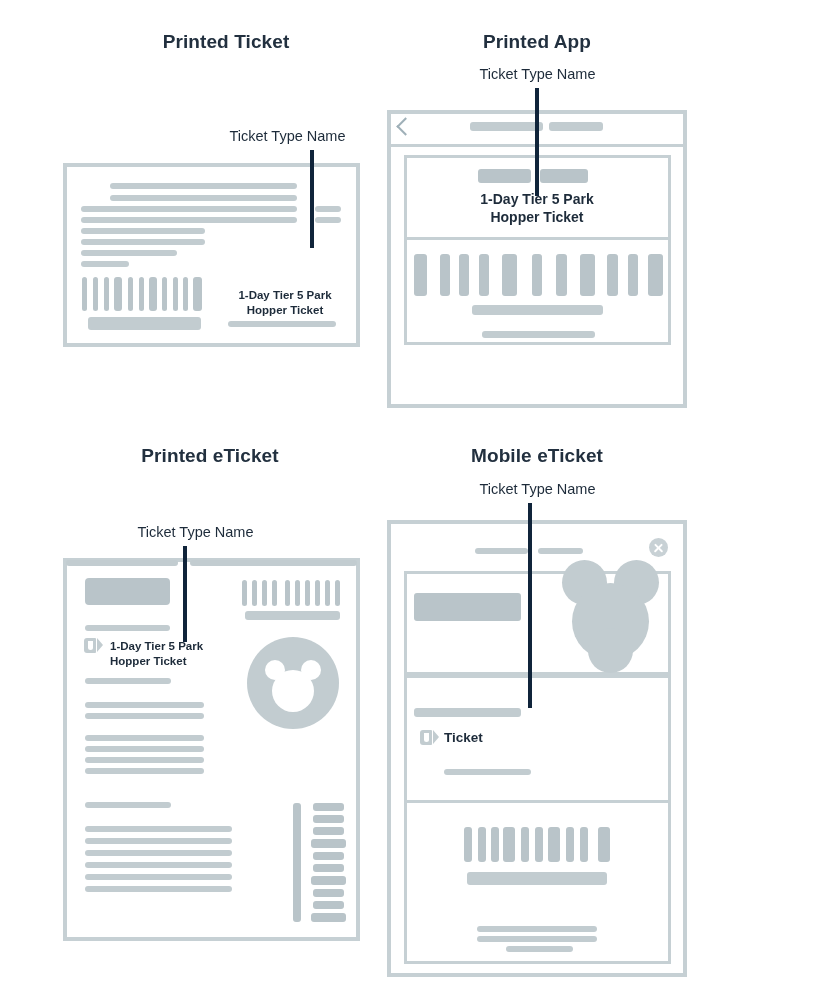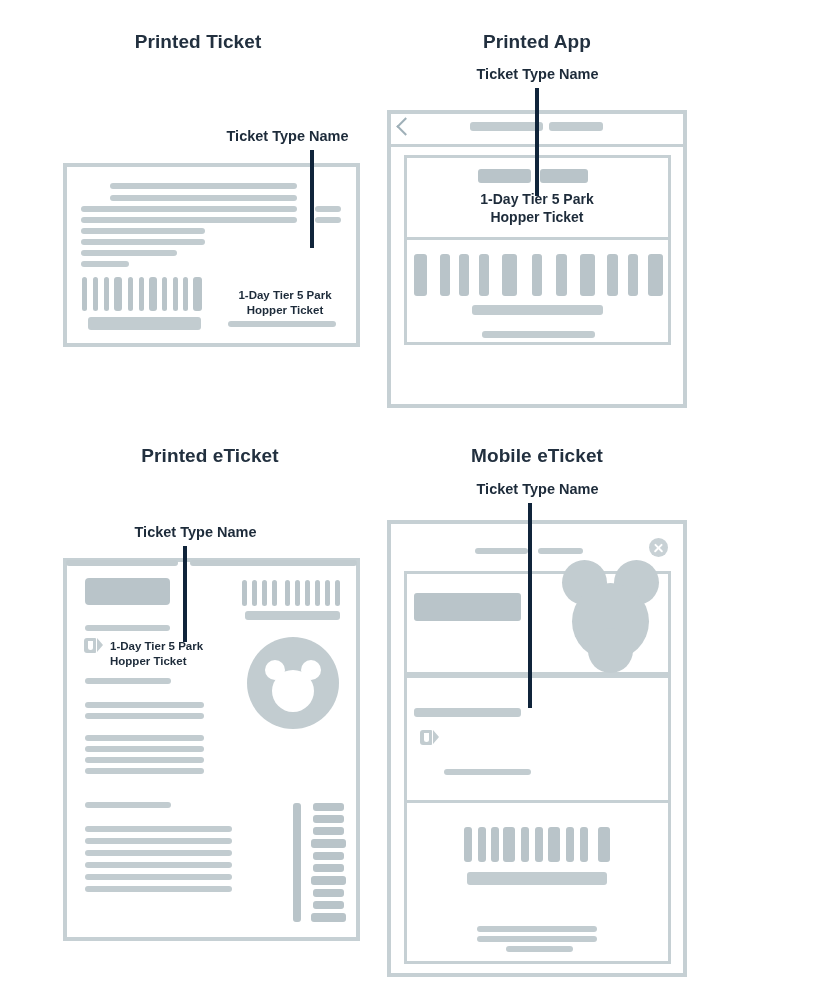--- a/index.html
+++ b/index.html
@@ -32,21 +32,21 @@
     font-size: 19px;
     font-weight: 700;
     letter-spacing: .1px;
     white-space: nowrap;
   }
   .callout-label {
     position: absolute;
     text-align: center;
     color: #1d2b3a;
     font-size: 14.5px;
-    font-weight: 700;
+    font-weight: 400;
     white-space: nowrap;
   }
   .callout-line {
     position: absolute;
     width: 4px;
     background: #10243a;
     z-index: 40;
   }
 
   
@@ -155,21 +155,21 @@
     transform: rotate(45deg);
   }
 </style>
 </head>
 <body>
 
 <div class="stage">
 
   <div>
 
-    <div class="panel-title" style="left:48px; top:31px; width:300px;">Printed Ticket</div>
+    <div class="panel-title" style="left:76px; top:31px; width:300px;">Printed Ticket</div>
 
     <div class="callout-label" style="left:180px; top:128px; width:215px;">Ticket Type Name</div>
 
     <div class="callout-line" style="left:310px; top:150px; height:98px;"></div>
 
     <div class="frame" style="left:63px; top:163px; width:297px; height:184px;"></div>
 
     <div class="bar" style="left:110px; top:183px; width:187px; height:6px;"></div>
     <div class="bar" style="left:110px; top:195px; width:187px; height:6px;"></div>
     <div class="bar" style="left:81px;  top:206px; width:216px; height:6px;"></div>
@@ -352,20 +352,21 @@
 
     <div class="frame-thin" style="left:404px; top:675px; width:267px; height:129px;"></div>
     <div class="bar" style="left:414px; top:708px; width:107px; height:9px;"></div>
 
     <div class="tag-icon" style="left:420px; top:730px;">
       <div class="tag-body"></div>
       <div class="tag-notch"></div>
       <div class="tag-arrow"></div>
     </div>
     <div class="mock-text" style="left:444px; top:729px; width:222px; font-size:13.5px;">
+      <div>Ticket</div>
     </div>
     <div class="bar" style="left:444px; top:769px; width:87px; height:6px;"></div>
 
     <div class="frame-thin" style="left:404px; top:800px; width:267px; height:164px;"></div>
     <div>
       <div class="bar bar-dk" style="left:464px; top:827px; width:8px;  height:35px;"></div>
       <div class="bar bar-dk" style="left:478px; top:827px; width:8px;  height:35px;"></div>
       <div class="bar bar-dk" style="left:491px; top:827px; width:8px;  height:35px;"></div>
       <div class="bar bar-dk" style="left:503px; top:827px; width:12px; height:35px;"></div>
       <div class="bar bar-dk" style="left:521px; top:827px; width:8px;  height:35px;"></div>

